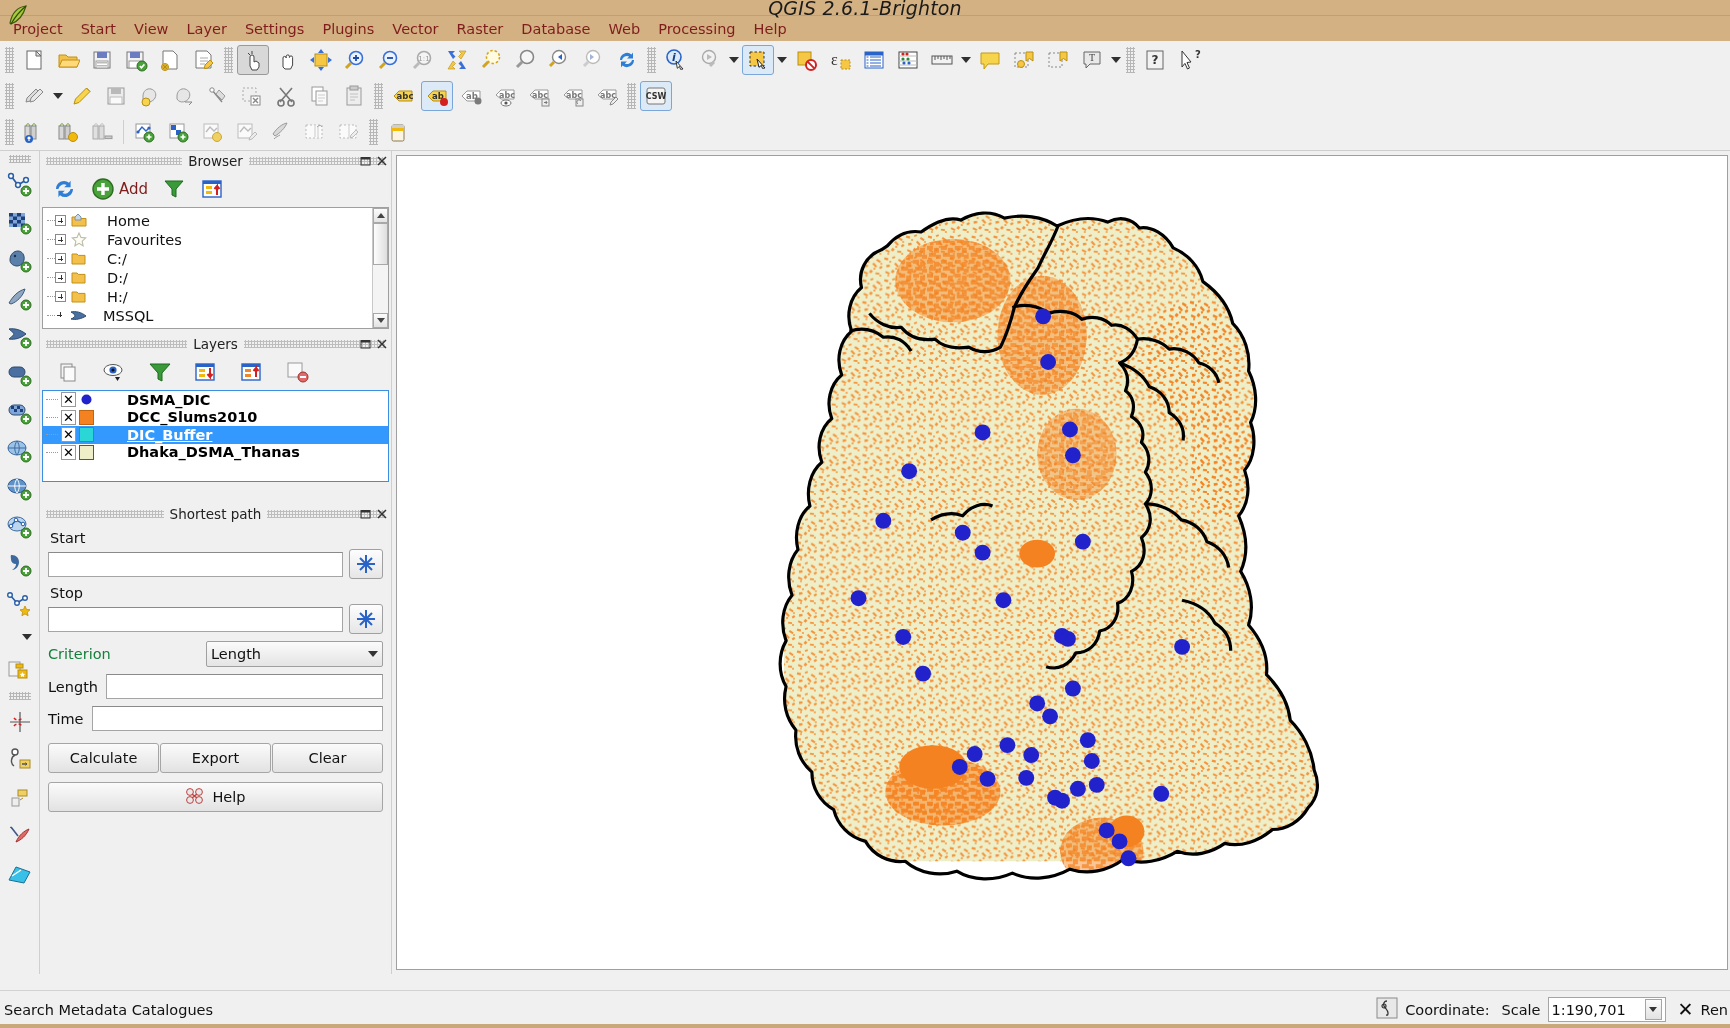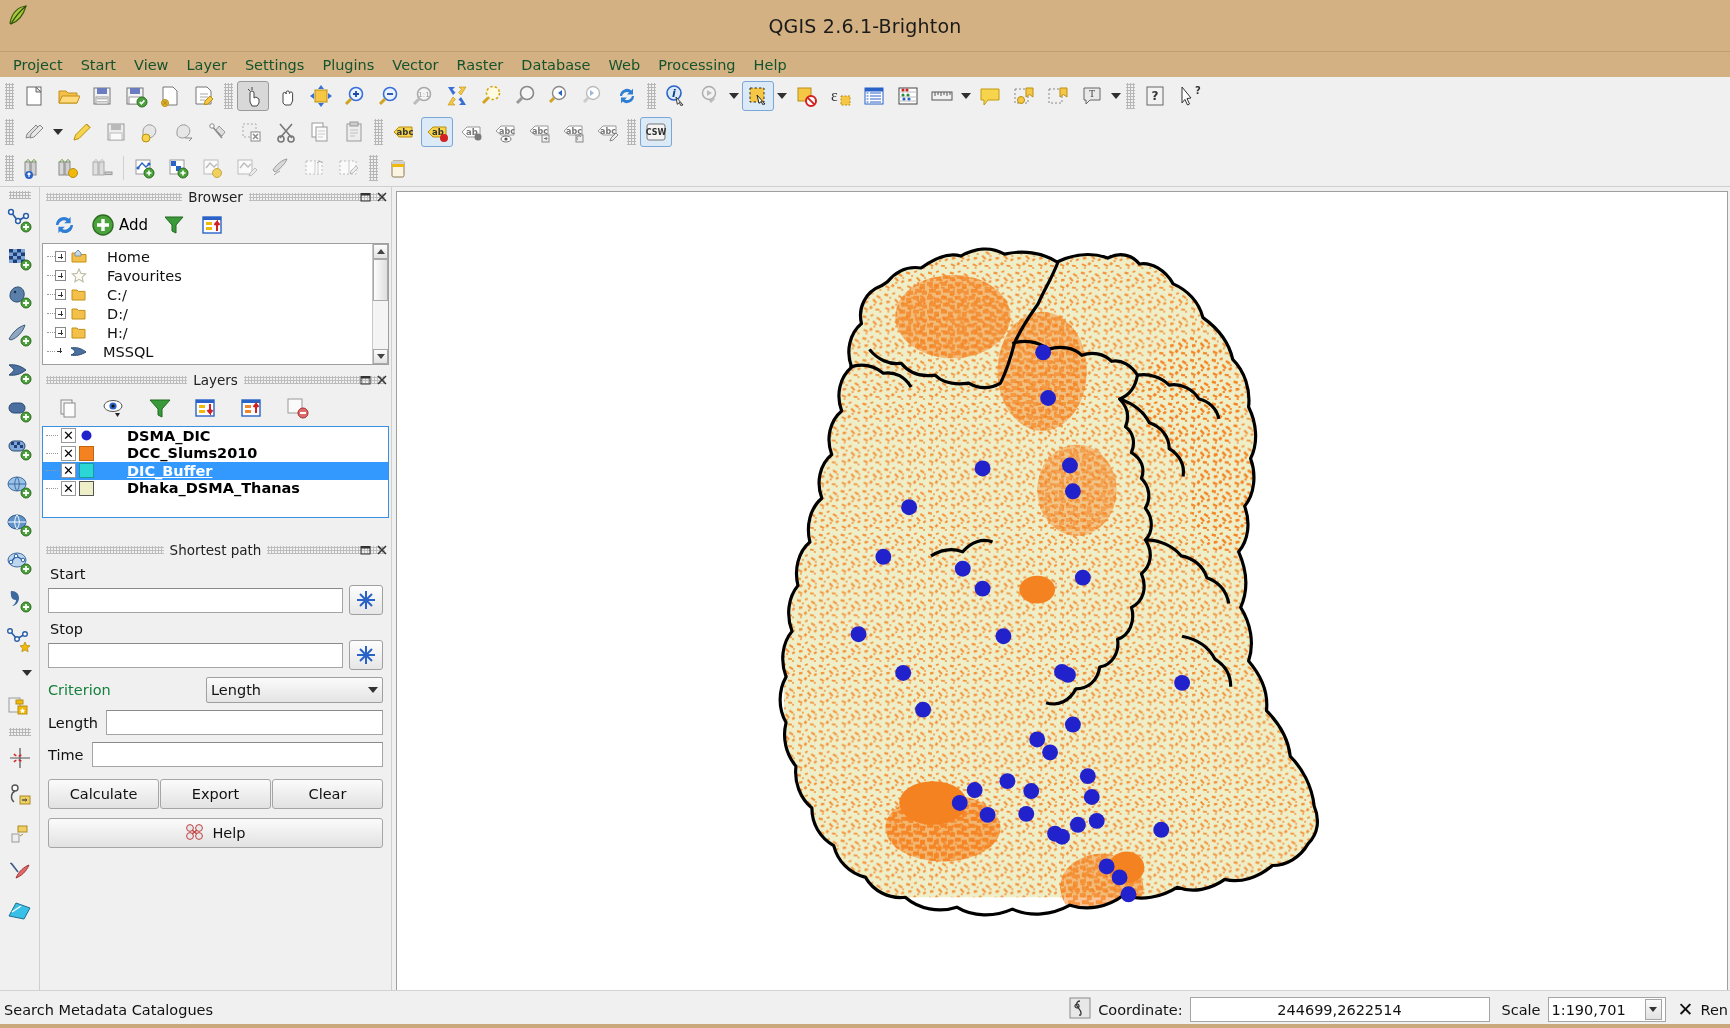--- a/index.html
+++ b/index.html
@@ -7,35 +7,36 @@
     margin: 0; padding: 0;
     width: 1730px; height: 1028px;
     overflow: hidden;
     font-family: "DejaVu Sans", "Liberation Sans", sans-serif;
     background: #f0f0f0;
   }
   #app { position: relative; width: 1730px; height: 1028px; }
 
   
   .titlebar {
-    height: 52px; background: #d3b183;
+    height: 16px; background: #d3b183;
     display: flex; align-items: center; justify-content: center;
     position: relative;
     border-bottom: 1px solid #c0a070;
+    font-style: italic;
   }
   .titlebar .title { font-size: 19px; color: #1a1a1a; letter-spacing: .2px; }
   .titlebar .applogo {
     position: absolute; left: 6px; top: 3px; width: 26px; height: 26px;
   }
 
   
   .menubar {
     height: 25px; background: #d3b183;
     display: flex; align-items: center; padding-left: 4px;
-    font-size: 14.5px; color: #14532d;
+    font-size: 14.5px; color: #7f1d1d;
   }
   .menubar .mi { padding: 2px 9px; cursor: default; white-space: nowrap; }
 
   
   .toolbars { background: #f0f0f0; border-bottom: 1px solid #cfcfcf; }
   .tbrow {
     height: 37px; display: flex; align-items: center;
     padding-left: 2px; gap: 0px;
   }
   .tbrow.r2 { height: 36px; }
@@ -105,21 +106,21 @@
   .pt-btn { width: 14px; height: 14px; display:flex; align-items:center; justify-content:center; }
 
   .ptoolbar {
     height: 36px; display: flex; align-items: center; padding-left: 8px; gap: 6px;
     background: #f0f0f0;
   }
   .ptoolbar .pb {
     height: 30px; display: flex; align-items: center; gap: 4px;
     padding: 0 3px; border: 1px solid transparent; border-radius: 3px;
   }
-  .ptoolbar .pb .lbl { font-size: 15px; color: #000000; }
+  .ptoolbar .pb .lbl { font-size: 15px; color: #7f1d1d; }
 
   .treebox {
     background: #fff; border: 1px solid #9f9f9f;
     margin: 0 2px 2px 2px; position: relative; overflow: hidden;
   }
   .tree { font-size: 14.5px; color: #111; padding: 3px 0 0 4px; }
   .trow { display: flex; align-items: center; height: 19px; white-space: nowrap; }
   .texp {
     width: 11px; height: 11px; border: 1px solid #8a8a8a; background: #fff;
     margin-right: 3px; position: relative; flex: 0 0 auto;
@@ -1437,21 +1438,20 @@
 
     <span class="sb-item">
       <span>
         <svg width="22" height="22">
             <rect x="1" y="1" width="20" height="20" fill="#e8e8e8" stroke="#8a8a8a"></rect>
             <path d="M11 4c-3 0-4 3-3 5s4 4 4 7-1 2-2 2" stroke="#333" stroke-width="1.3" fill="none"></path>
             <circle cx="8" cy="9" r="2" fill="none" stroke="#333" stroke-width="1.2"></circle>
           </svg>
       </span>
       <span>Coordinate:</span>
-      <span class="coordbox">244699,2622514</span>
     </span>
 
     <span class="sb-item">
       <span>Scale</span>
       <span class="scalecombo">
         <span class="sv">1:190,701</span>
         <span class="sarr">
             <i></i>
           </span>
       </span>

